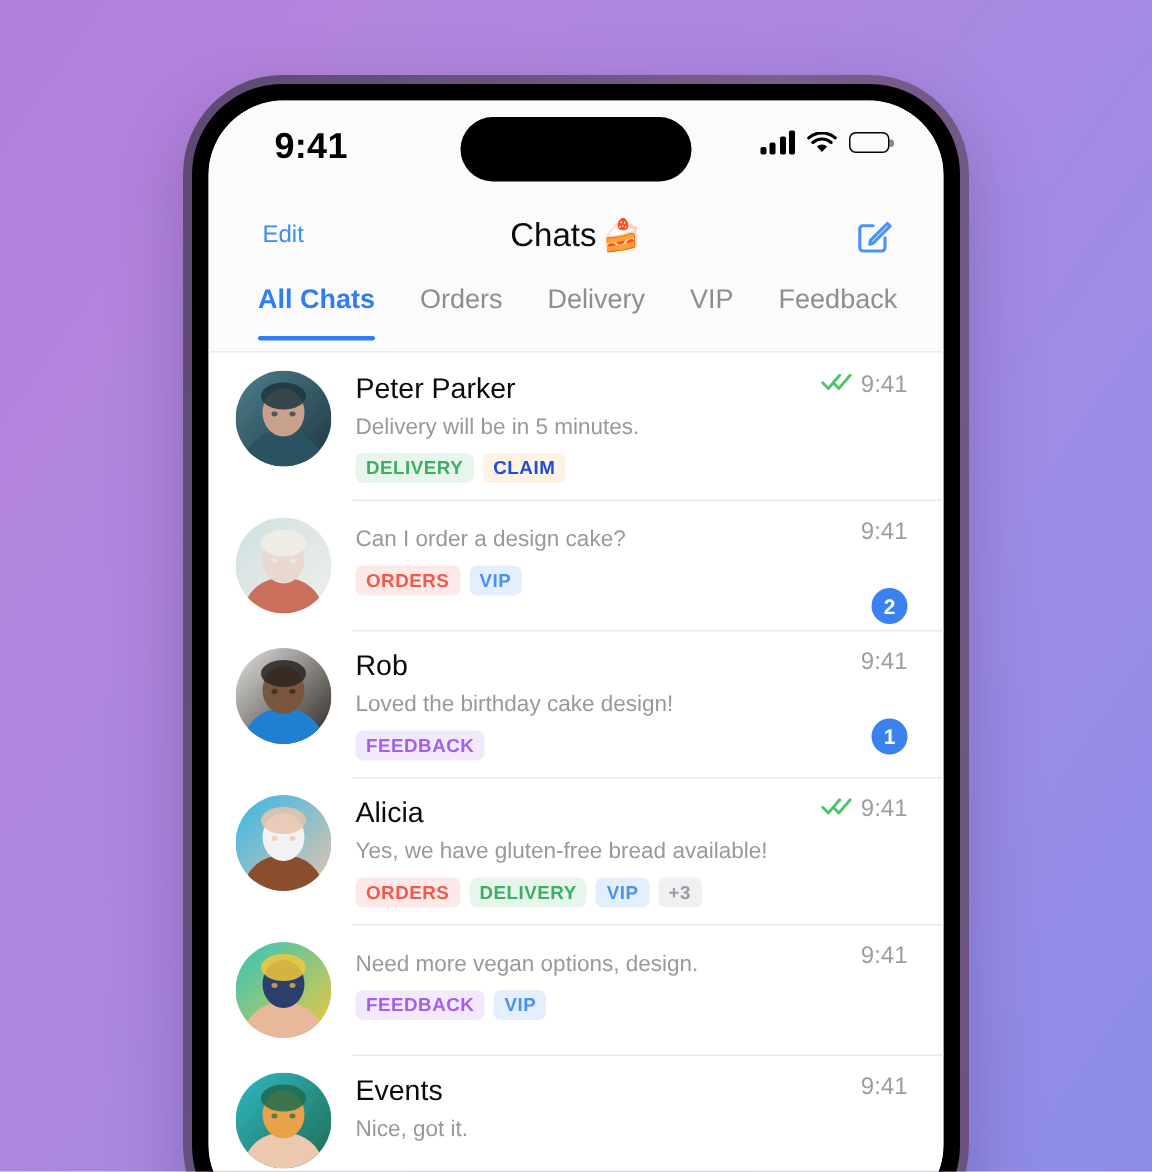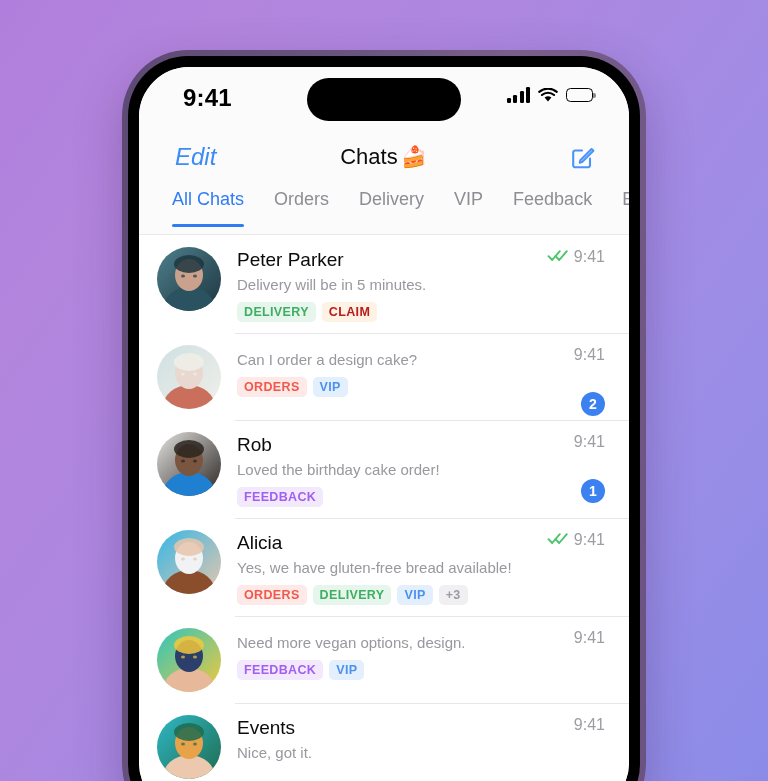--- a/index.html
+++ b/index.html
@@ -83,23 +83,22 @@
   .battery .fill { width: 100%; height: 100%; background:#000; border-radius: 2.4px; }
 
   
   #nav-bar {
     height: 56px; position: relative;
     background: #fbfbfb;
     display: flex; align-items: center;
   }
   #edit-button {
     position: absolute; left: 36px;
-    font-size: 24px; color: #3b8cf6;
+    font-size: 16px; color: #3b8cf6;
     cursor: pointer;
-    font-style: italic;
   }
   #nav-title {
     position: absolute; left: 50%; transform: translateX(-50%);
     font-size: 22px; font-weight: normal; color: #0b0b0c;
     white-space: nowrap;
   }
   #nav-title .emoji { font-size: 21px; margin-left: 4px; }
   #compose-button {
     position: absolute; right: 32px;
     width: 28px; height: 28px; cursor: pointer;
@@ -117,21 +116,21 @@
   }
   .tab {
     font-size: 18px;
     color: #8d8d93;
     padding: 4px 15px 0 15px;
     white-space: nowrap;
     position: relative;
     cursor: pointer;
     flex: 0 0 auto;
   }
-  .tab.active { color: #2f7cf6; font-weight: normal; }
+  .tab.active { color: #2f7cf6; font-weight: bold; }
   .tab.active::after {
     content:''; position: absolute;
     left: 15px; right: 15px; bottom: -17px;
     height: 3.5px; background: #2f7cf6; border-radius: 2px;
   }
 
   
   #chat-list { background: #fff; }
   .chat-row {
     display: flex;
@@ -254,21 +253,21 @@
     <ellipse cx="32" cy="17" rx="15" ry="9" fill="#1e3640" opacity="0.85"></ellipse>
     <ellipse cx="26" cy="29" rx="2" ry="1.6" fill="#1e3640" opacity="0.7"></ellipse>
     <ellipse cx="38" cy="29" rx="2" ry="1.6" fill="#1e3640" opacity="0.7"></ellipse>
   </svg>
             </div>
             <div class="chat-body">
               <div class="chat-name">Peter Parker</div>
               <div class="chat-msg">Delivery will be in 5 minutes.</div>
               <div class="tag-row">
                 <span class="tag" style="color: rgb(63, 174, 98); background: rgb(231, 246, 236);">DELIVERY</span>
-                <span class="tag" style="color: #b91c1c; background: rgb(253, 242, 227);">CLAIM</span>
+                <span class="tag" style="color: #1d4ed8; background: rgb(253, 242, 227);">CLAIM</span>
               </div>
             </div>
             <div class="chat-meta">
               <div class="meta-top">
                 <span class="ticks"><svg width="22" height="13" viewBox="0 0 22 13">
       <path d="M1.5 7.2 L5.2 11 L12.8 2.2" stroke="#4bc46b" stroke-width="1.9" fill="none" stroke-linecap="round" stroke-linejoin="round"></path>
       <path d="M8.5 7.2 L12.2 11 L19.8 2.2" stroke="#4bc46b" stroke-width="1.9" fill="none" stroke-linecap="round" stroke-linejoin="round"></path>
     </svg></span>
                 <span class="time">9:41</span>
               </div>
@@ -314,21 +313,21 @@
     <rect width="64" height="64" fill="url(#g_avatar-rob)"></rect>
     <ellipse cx="32" cy="62" rx="26" ry="22" fill="#1f7fd0"></ellipse>
     <ellipse cx="32" cy="28" rx="14" ry="16" fill="#7a5640"></ellipse>
     <ellipse cx="32" cy="17" rx="15" ry="9" fill="#2a2420" opacity="0.85"></ellipse>
     <ellipse cx="26" cy="29" rx="2" ry="1.6" fill="#2a2420" opacity="0.7"></ellipse>
     <ellipse cx="38" cy="29" rx="2" ry="1.6" fill="#2a2420" opacity="0.7"></ellipse>
   </svg>
             </div>
             <div class="chat-body">
               <div class="chat-name">Rob</div>
-              <div class="chat-msg">Loved the birthday cake order!</div>
+              <div class="chat-msg">Loved the birthday cake design!</div>
               <div class="tag-row">
                 <span class="tag" style="color: rgb(162, 95, 240); background: rgb(243, 233, 253);">FEEDBACK</span>
               </div>
             </div>
             <div class="chat-meta"><div class="meta-top">
                 <span class="time">9:41</span>
               </div><div class="badge" style="background: rgb(59, 130, 240);">1</div></div>
           </div>
           <div class="chat-row">
             <div class="avatar">

